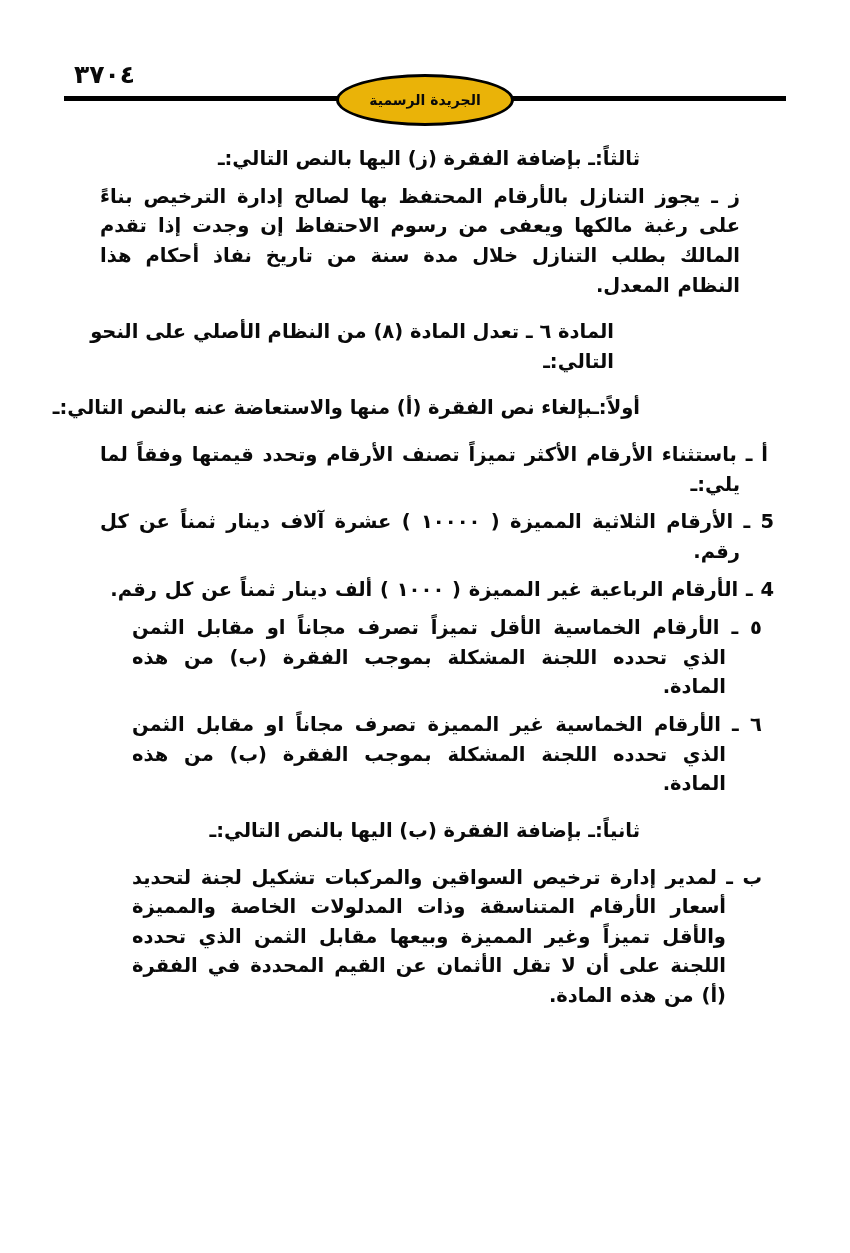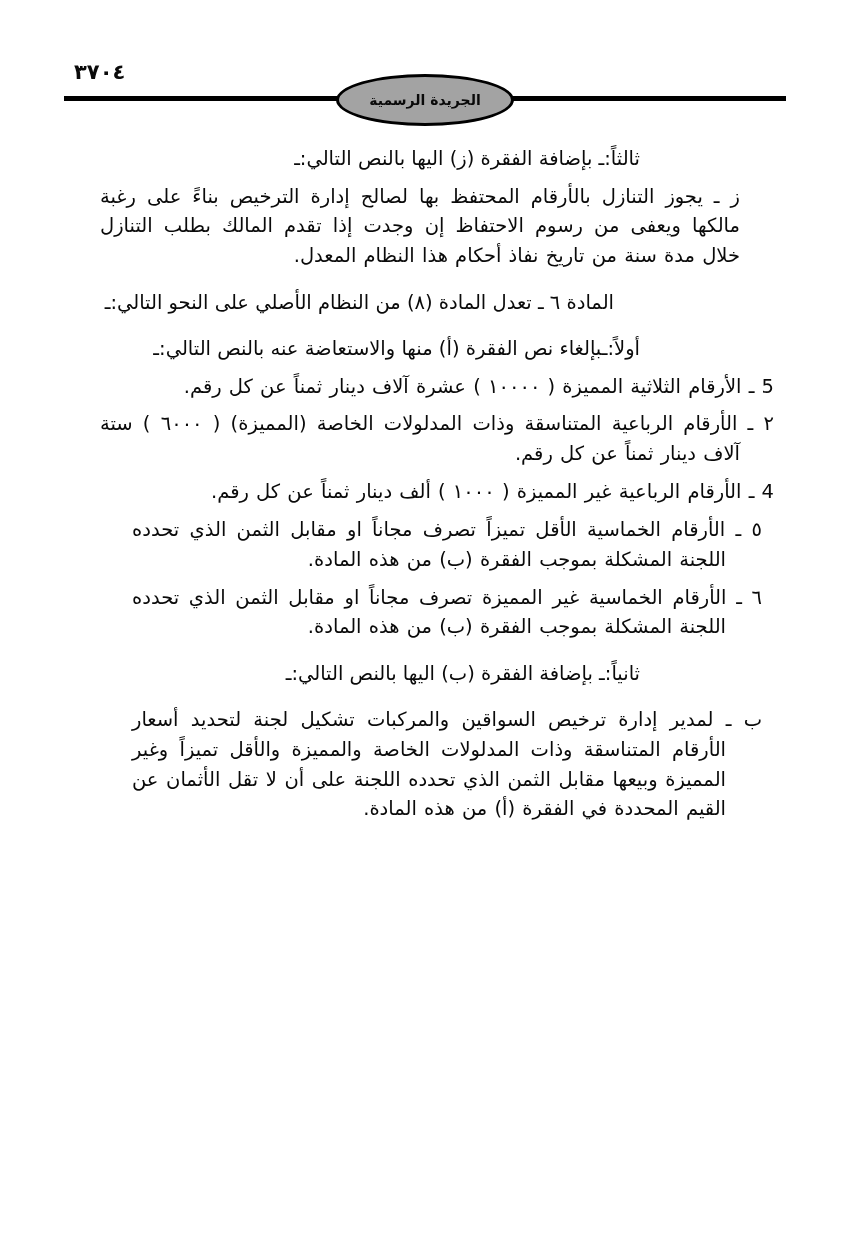--- a/index.html
+++ b/index.html
@@ -27,21 +27,21 @@
 
   
   .header {
     position: relative;
     height: 78px;
   }
   .page-number {
     position: absolute;
     top: 30px;
     left: 34px;
-    font-size: 21px;
+    font-size: 25px;
     font-weight: bold;
     letter-spacing: 1px;
     direction: rtl;
   }
   .rule-wrap {
     position: absolute;
     top: 64px;
     right: 24px;
     left: 24px;
     height: 8px;
@@ -56,42 +56,42 @@
   .rule-line.left  { left: 0;  width: 310px; }
   .stamp {
     position: absolute;
     top: -20px;
     left: 50%;
     transform: translateX(-50%);
     width: 172px;
     height: 46px;
     border: 3px solid #000;
     border-radius: 50% / 50%;
-    background: #a3a3a3;
+    background: #eab308;
     display: flex;
     align-items: center;
     justify-content: center;
   }
   .stamp-text {
     font-size: 14px;
     font-weight: bold;
     direction: rtl;
     white-space: nowrap;
   }
 
   
   .body {
     margin-top: 36px;
     direction: rtl;
     text-align: right;
   }
   .blk {
     font-size: 19.5px;
     line-height: 1.52;
-    font-weight: normal;
+    font-weight: bold;
     margin: 8px 0 2px 0;
   }
   .blk.gap-top { margin-top: 17px; text-align: right; }
   .blk.gap-top-s { margin-top: 9px; }
   .blk.list-item {
     padding-right: 70px;
     text-indent: -34px;
   }
   .blk.list-item-2 {
     padding-right: 84px;
@@ -143,24 +143,24 @@
     <div class="body">
 
       <p class="blk lbl-right sp-s">ثالثاً:ـ بإضافة الفقرة (ز) اليها بالنص التالي:ـ</p>
 
       <p class="blk narrow3 stretch sp-s">ز ـ يجوز التنازل بالأرقام المحتفظ بها لصالح إدارة الترخيص بناءً على رغبة مالكها ويعفى من رسوم الاحتفاظ إن وجدت إذا تقدم المالك بطلب التنازل خلال مدة سنة من تاريخ نفاذ أحكام هذا النظام المعدل.</p>
 
       <p class="blk gap-top lbl-right2 sp-s">المادة ٦ ـ تعدل المادة (٨) من النظام الأصلي على النحو التالي:ـ</p>
 
       <p class="blk gap-top lbl-right sp-s">أولاً:ـبإلغاء نص الفقرة (أ) منها والاستعاضة عنه بالنص التالي:ـ</p>
 
+      <p class="blk gap-top para-a narrow3 stretch">أ ـ باستثناء الأرقام الأكثر تميزاً تصنف الأرقام وتحدد قيمتها وفقاً لما يلي:ـ</p>
 
       <p class="blk list-item narrow3 stretch">5 ـ الأرقام الثلاثية المميزة ( ١٠٠٠٠ ) عشرة آلاف دينار ثمناً عن كل رقم.</p>
 
-      <p class="blk list-item narrow3 stretch sp-m">٢ ـ الأرقام الرباعية المتناسقة وذات المدلولات الخاصة (المميزة) ( ٦٠٠٠ ) ستة آلاف دينار ثمناً عن كل رقم.</p>
 
       <p class="blk list-item narrow3 stretch sp-s">4 ـ الأرقام الرباعية غير المميزة ( ١٠٠٠ ) ألف دينار ثمناً عن كل رقم.</p>
 
 
       <p class="blk gap-top-s list-item-2 narrow2 stretch sp-m">٥ ـ الأرقام الخماسية الأقل تميزاً تصرف مجاناً او مقابل الثمن الذي تحدده اللجنة المشكلة بموجب الفقرة (ب) من هذه المادة.</p>
 
       <p class="blk list-item-2 narrow2 stretch sp-s">٦ ـ الأرقام الخماسية غير المميزة تصرف مجاناً او مقابل الثمن الذي تحدده اللجنة المشكلة بموجب الفقرة (ب) من هذه المادة.</p>
 
       <p class="blk gap-top lbl-right sp-s">ثانياً:ـ بإضافة الفقرة (ب) اليها بالنص التالي:ـ</p>
 

